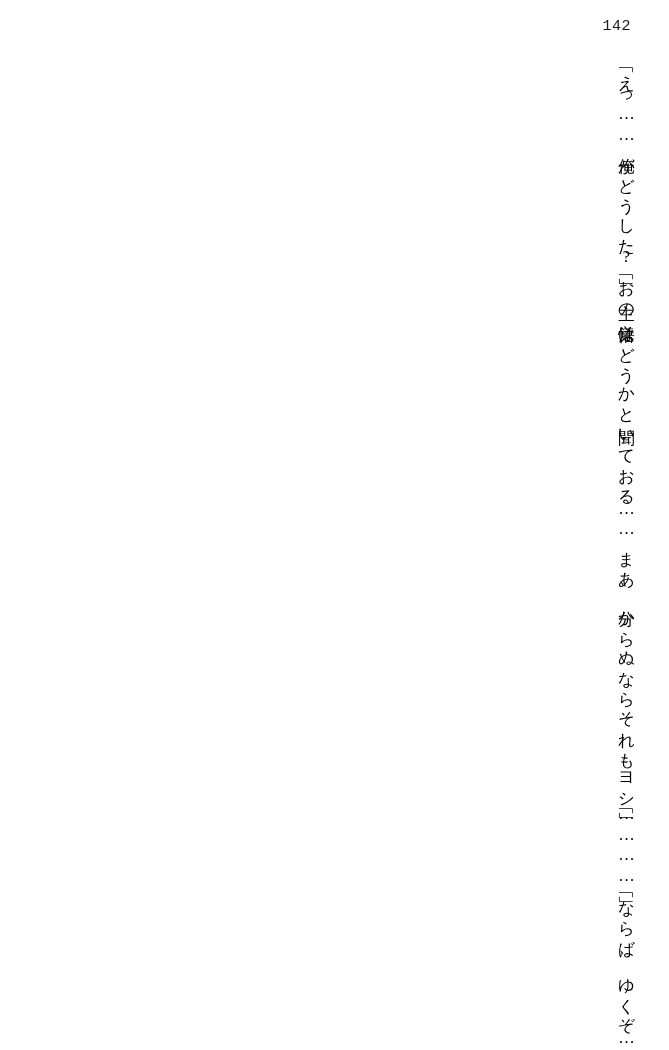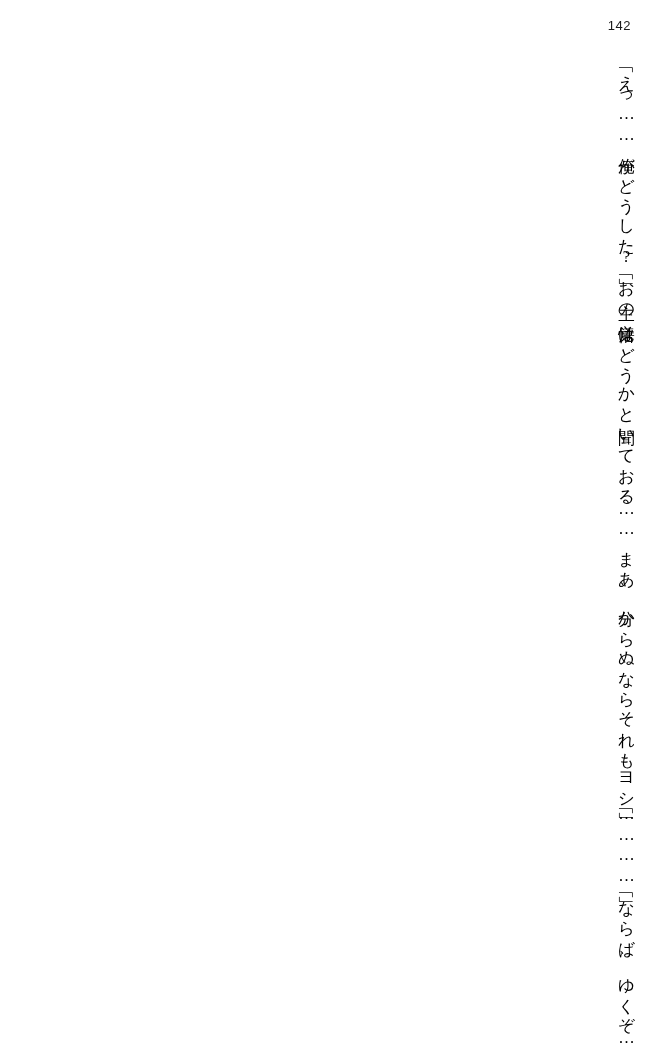--- a/index.html
+++ b/index.html
@@ -13,23 +13,23 @@
     height: 1050px;
     background: #ffffff;
     overflow: hidden;
     font-family: "Liberation Serif", "DejaVu Serif", serif;
     color: #000000;
   }
   .page-number {
     position: absolute;
     top: 18px;
     right: 38px;
-    font-size: 13px;
+    font-size: 15px;
     letter-spacing: 0.5px;
-    font-family: Liberation Sans, sans-serif;
+    font-family: Liberation Mono, monospace;
     color: #1a1a1a;
   }
   .body-text {
     position: absolute;
     top: 62px;
     right: 26px;
     left: 26px;
     height: 950px;
     writing-mode: vertical-rl;
     text-orientation: upright;

